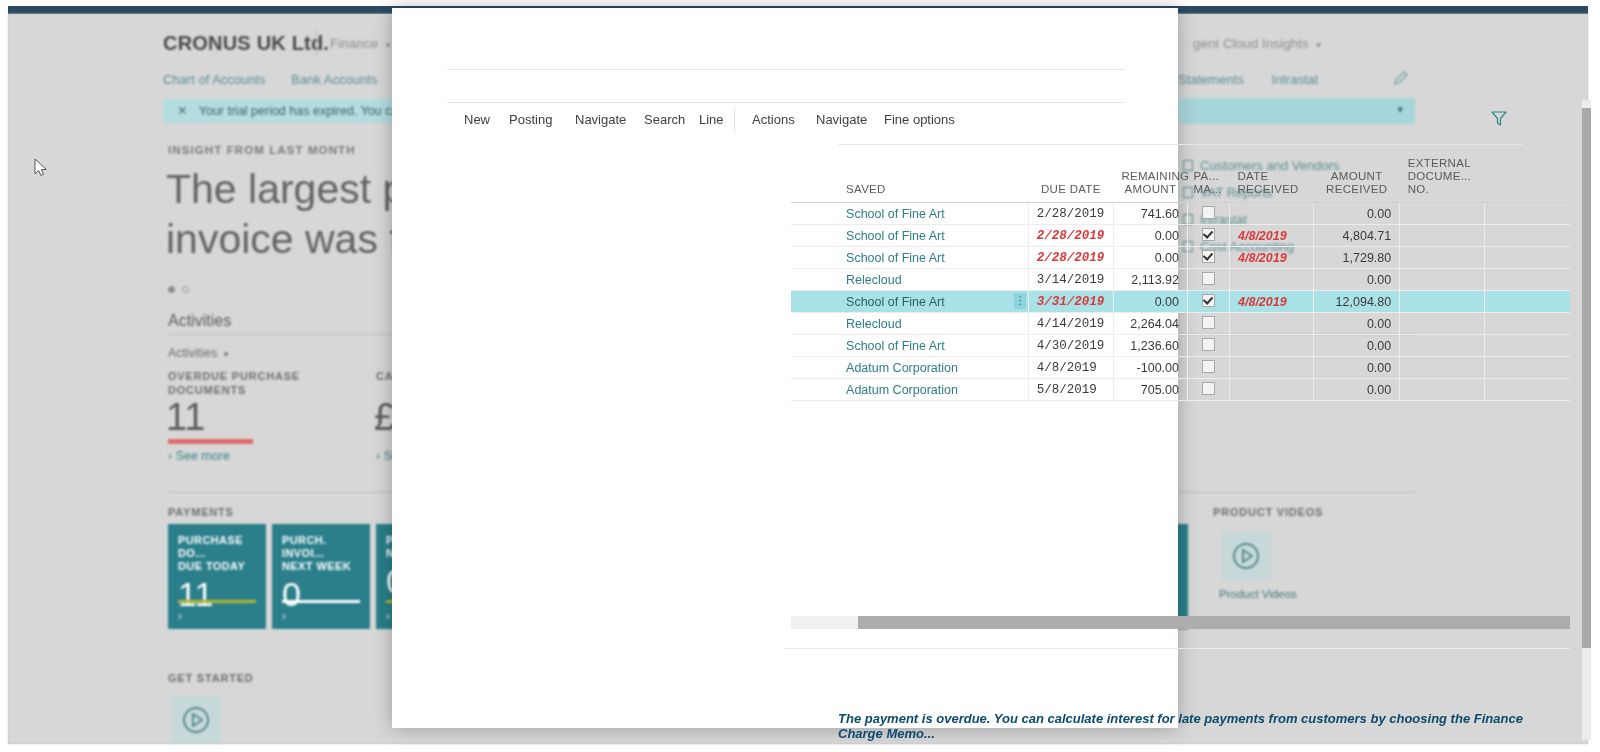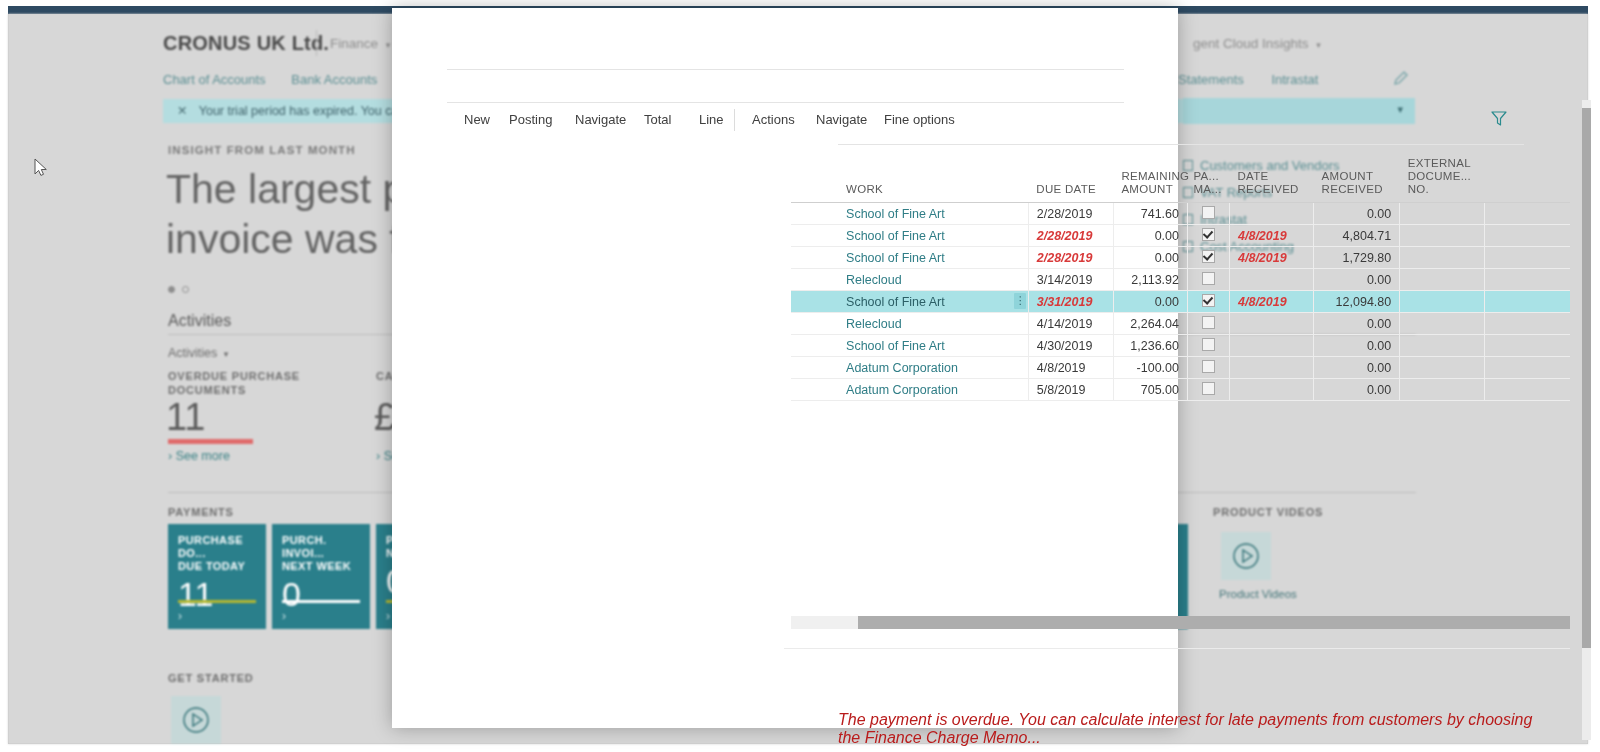--- a/index.html
+++ b/index.html
@@ -164,28 +164,28 @@
     vertical-align:bottom;padding:0 8px 6px 8px;height:48px;line-height:13px;
     border-bottom:1px solid #cfcfcf;
   }
   tbody td{
     height:21px;padding:0 8px;border-bottom:1px solid #ededed;
     border-right:1px solid #ededed;white-space:nowrap;overflow:hidden;
   }
   tbody tr td:last-child{border-right:none;}
   .c-name{width:47px;}
   .c-nm{width:190px;color:#2f7d86;}
-  .c-dd{width:85px;}
+  .c-dd{width:85px;font-family:Liberation Mono, monospace;}
   .c-ra{width:74px;text-align:right;}
   .c-pm{width:42px;text-align:center;}
   .c-dr{width:84px;}
   .c-ar{width:86px;text-align:right;}
   .c-ext{width:85px;}
   .c-last{width:85px;}
-  th.c-ra,th.c-ar{text-align:left;}
+  th.c-ra,th.c-ar{text-align:center;}
   th.c-pm{text-align:left;padding-left:6px;}
   .overdue{color:#d83a3a;font-style:italic;font-weight:bold;}
   tr.sel td{background:#a9e2e6;}
   tr.sel .c-nm{color:#2b5f66;}
   .chk{
     display:inline-block;width:11px;height:11px;border:1px solid #a9a9a9;background:#f3f3f3;
     vertical-align:-1px;position:relative;cursor:pointer;
   }
   .chk.on:after{
     content:"";position:absolute;left:2px;top:0px;width:4px;height:7px;
@@ -202,21 +202,21 @@
   .h-thumb{position:absolute;left:466px;top:608px;width:712px;height:13px;background:#adadad;}
 
   
   .foot-rule{position:absolute;left:392px;top:640px;width:786px;height:1px;background:#ebebeb;}
   .foot{position:absolute;left:392px;top:648px;width:786px;height:40px;font-size:12.5px;color:#3a3a3a;}
   .foot .lbl{position:absolute;top:11px;color:#555;}
   .foot .val{position:absolute;top:11px;text-align:right;}
   .foot .vsep{position:absolute;top:2px;width:1px;height:30px;background:#dcdcdc;}
   .warn{
     position:absolute;left:446px;top:703px;width:700px;
-    font-size:16px;font-style:italic;font-weight:normal;color:#b91c1c;
+    font-size:13px;font-style:italic;font-weight:bold;color:#0c4a6e;
   }
 </style>
 </head>
 <body>
 
 <div class="page">
 
   <div class="frame"></div>
   <div class="topbar"></div>
 
@@ -342,21 +342,21 @@
 
   <div class="modal">
 
     <div class="hd-rule"></div>
     <div class="hd-rule2"></div>
 
     <div class="ribbon">
       <span class="it" style="left:0px">New</span>
       <span class="it" style="left:45px">Posting</span>
       <span class="it" style="left:111px">Navigate</span>
-      <span class="it" style="left:180px">Total</span>
+      <span class="it" style="left:180px">Search</span>
       <span class="it" style="left:235px">Line</span>
       <span class="sep" style="left:270px"></span>
       <span class="it" style="left:288px">Actions</span>
       <span class="it" style="left:352px">Navigate</span>
       <span class="it" style="left:420px">Fine options</span>
     </div>
     <div class="filter-ico">
       <svg width="20" height="20" viewBox="0 0 20 20">
           <path d="M3 4h14l-5.5 6.5V17L8.5 15v-4.5z" fill="none" stroke="#2a8b8e" stroke-width="1.2" stroke-linejoin="round"></path>
         </svg>
@@ -372,22 +372,22 @@
             <col class="c-ra">
           <col class="c-pm">
             <col class="c-dr">
             <col class="c-ar">
             <col class="c-ext">
             <col class="c-last">
         </colgroup>
         <thead>
           <tr>
             <th></th>
-            <th style="text-align:left;padding-left:8px">WORK</th>
-            <th style="text-align:left">DUE DATE</th>
+            <th style="text-align:left;padding-left:8px">SAVED</th>
+            <th style="text-align:center">DUE DATE</th>
             <th class="c-ra" style="white-space:pre-line">REMAINING
 AMOUNT</th>
             <th class="c-pm" style="white-space:pre-line">PA...
 MA...</th>
             <th style="text-align:left;white-space:pre-line">DATE
 RECEIVED</th>
             <th class="c-ar" style="white-space:pre-line">AMOUNT
 RECEIVED</th>
             <th style="text-align:left;white-space:pre-line">EXTERNAL
 DOCUME...

